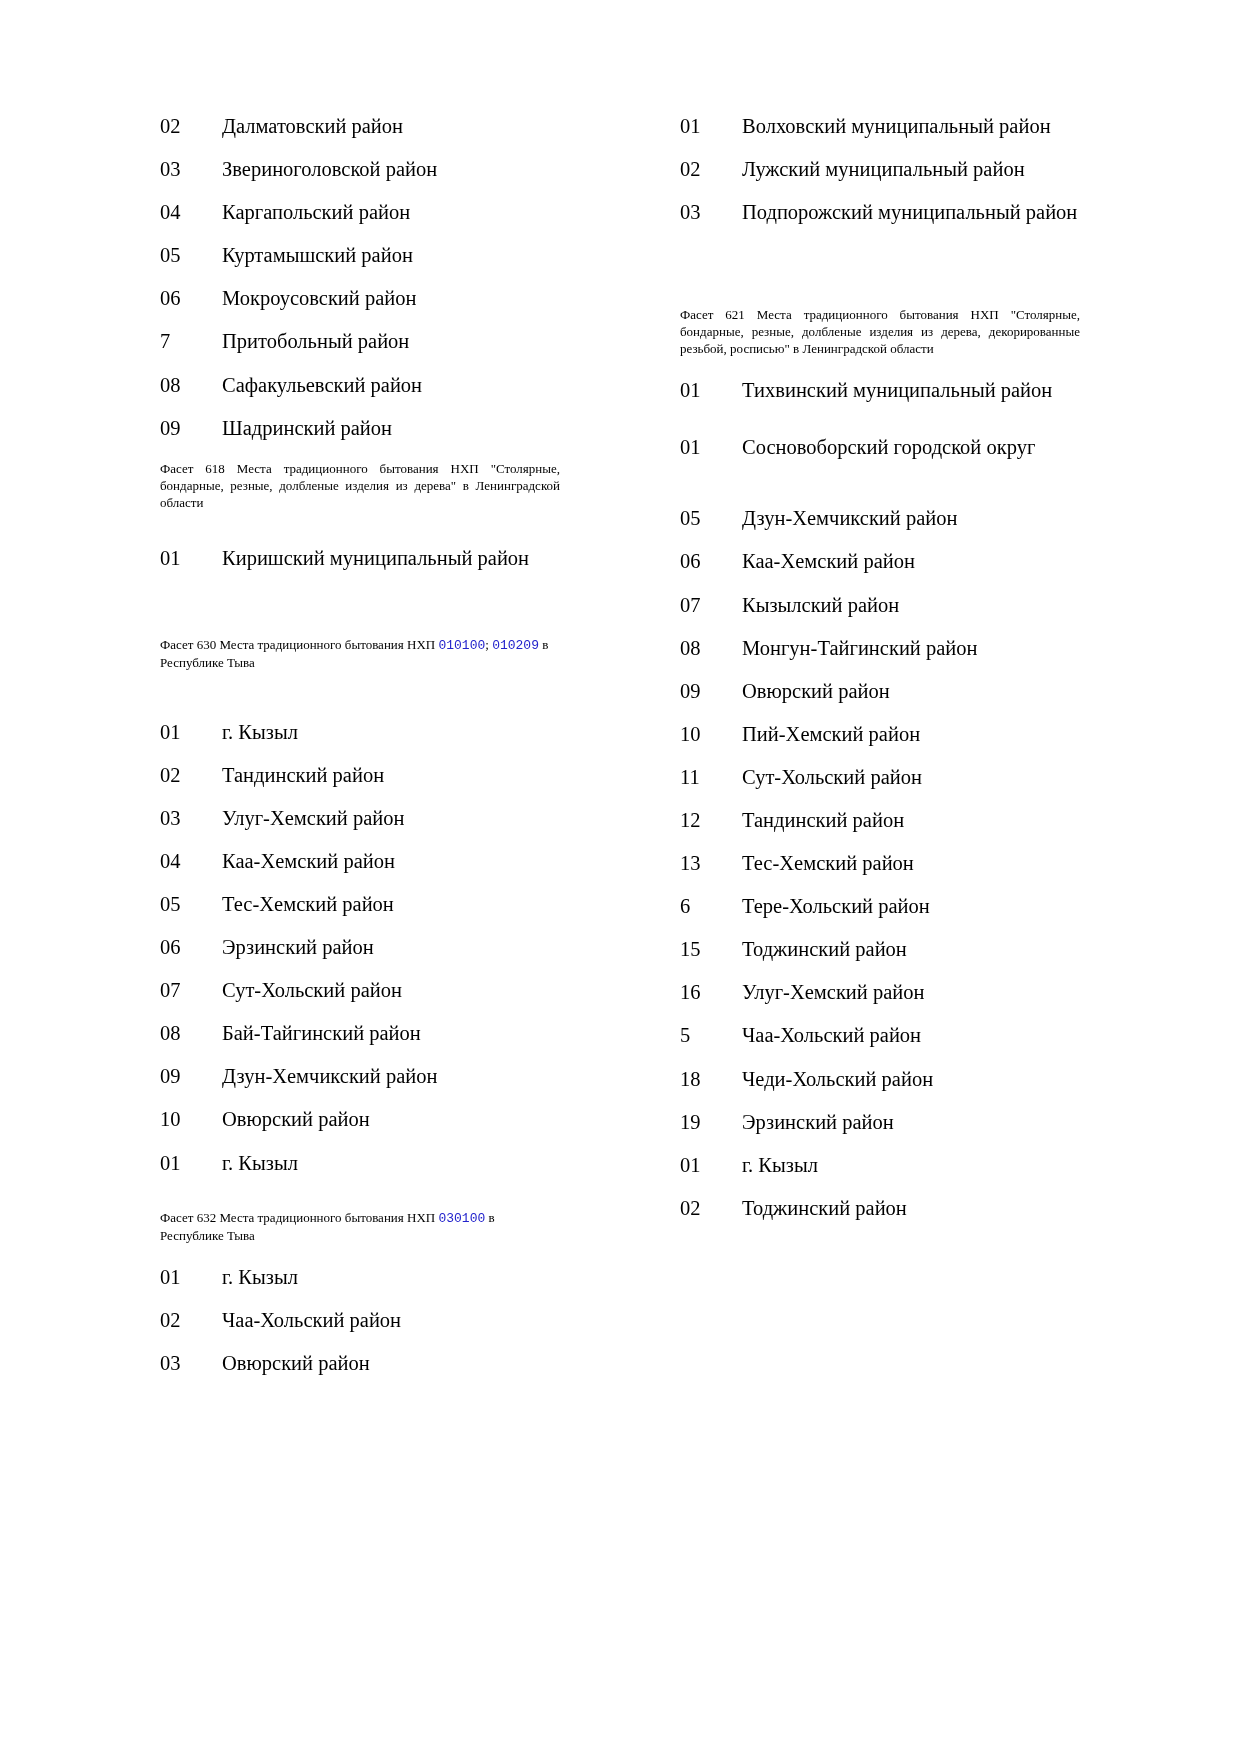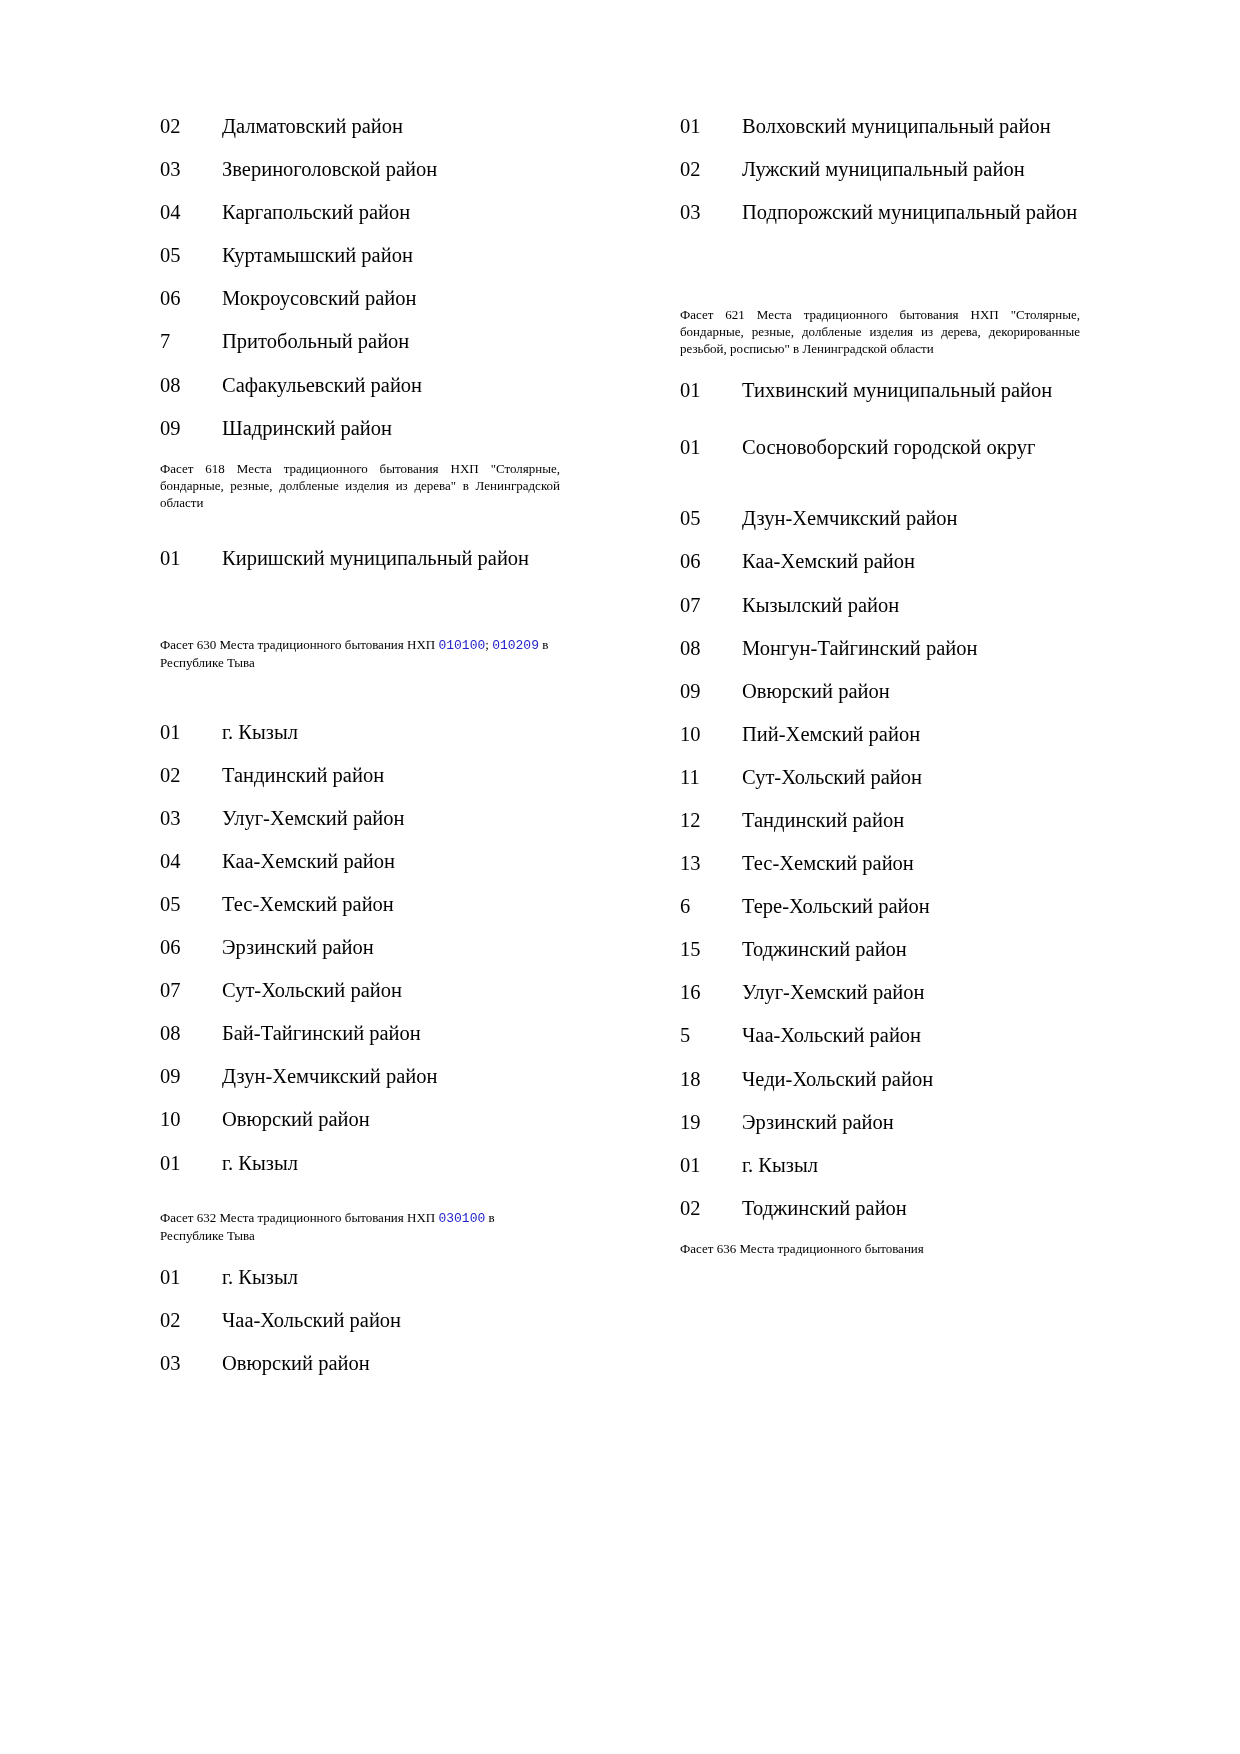--- a/index.html
+++ b/index.html
@@ -305,18 +305,17 @@
         <div class="entry">
           <span class="code">01</span>
           <span class="name">г. Кызыл</span>
         </div>
         <div class="entry">
           <span class="code">02</span>
           <span class="name">Тоджинский район</span>
         </div>
       </div>
 
-      <p class="facet">Фасет 636 Места традиционного бытования</p>
 
     </div>
 
   </div>
 </div>
 
 </body></html>

